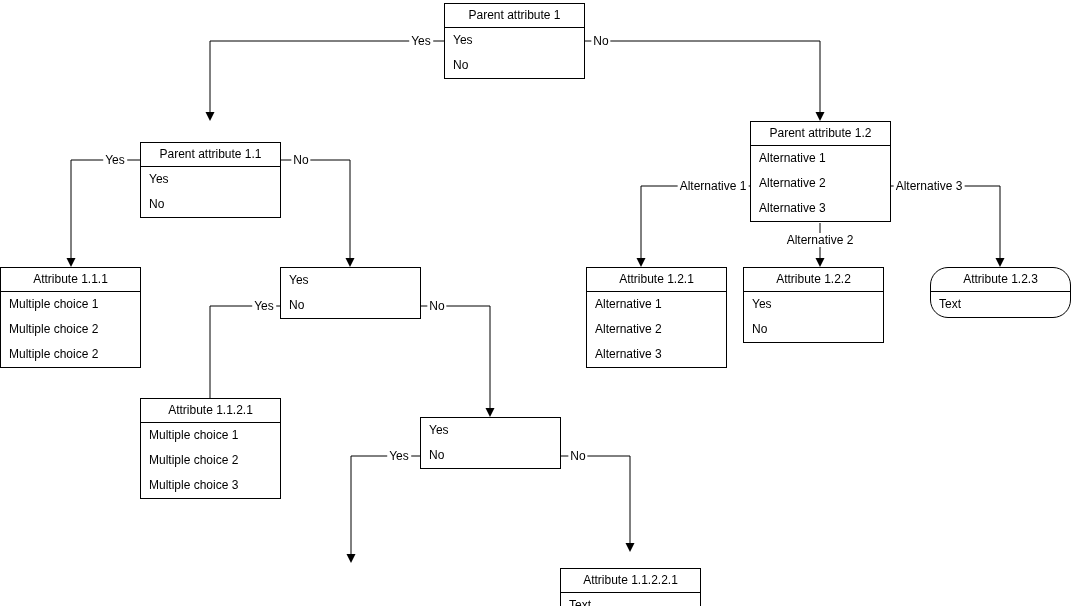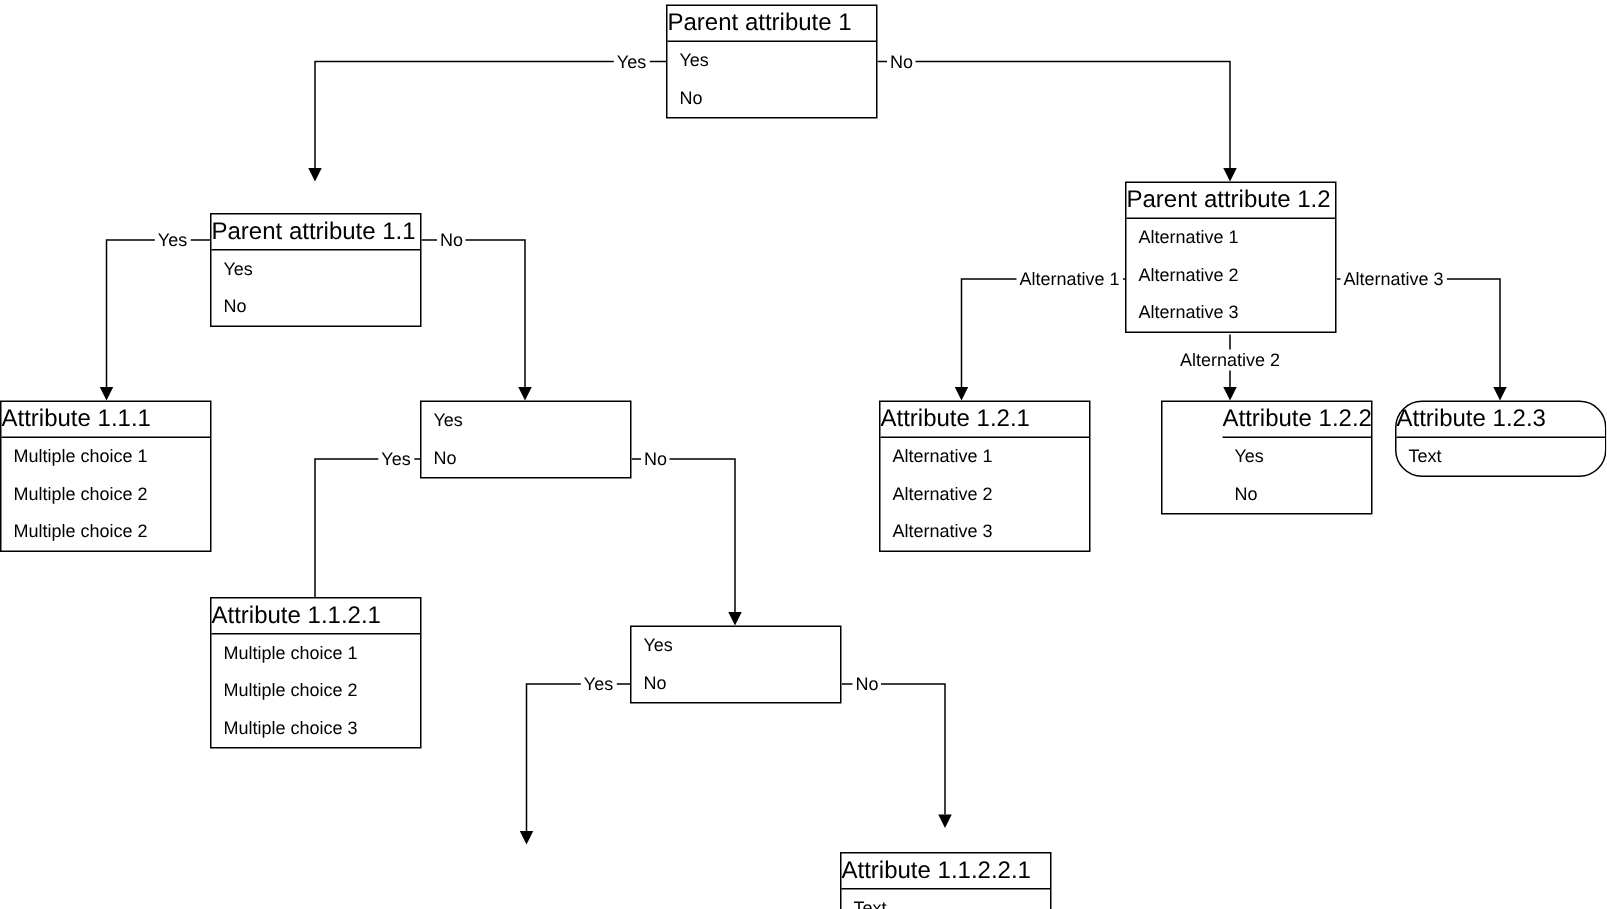--- a/index.html
+++ b/index.html
@@ -17,21 +17,22 @@
     position: absolute;
     width: 141px;
     box-sizing: border-box;
     background: #ffffff;
     border: 1px solid #000000;
   }
   .node-header {
     height: 23px;
     line-height: 23px;
     border-bottom: 1px solid #000000;
-    font-size: 16px;
+    text-align: center;
+    font-size: 12px;
     white-space: nowrap;
     overflow: hidden;
   }
   .node-row {
     height: 25px;
     line-height: 25px;
     padding-left: 8px;
     font-size: 12px;
     text-align: left;
     white-space: nowrap;
@@ -149,21 +150,21 @@
     <div class="node-row">Alternative 3</div>
   </div>
 
   <div class="node" style="left:570px; top:267px;margin-left:16px;">
     <div class="node-header">Attribute 1.2.1</div>
     <div class="node-row">Alternative 1</div>
     <div class="node-row">Alternative 2</div>
     <div class="node-row">Alternative 3</div>
   </div>
 
-  <div class="node" style="left:774px; top:267px;padding-left:40px;">
+  <div class="node" style="left:743px; top:267px;">
     <div class="node-header">Attribute 1.2.2</div>
     <div class="node-row">Yes</div>
     <div class="node-row">No</div>
   </div>
 
   <div class="node" style="left:930px; top:267px;border-radius:18px;">
     <div class="node-header">Attribute 1.2.3</div>
     <div class="node-row">Text</div>
   </div>
 

